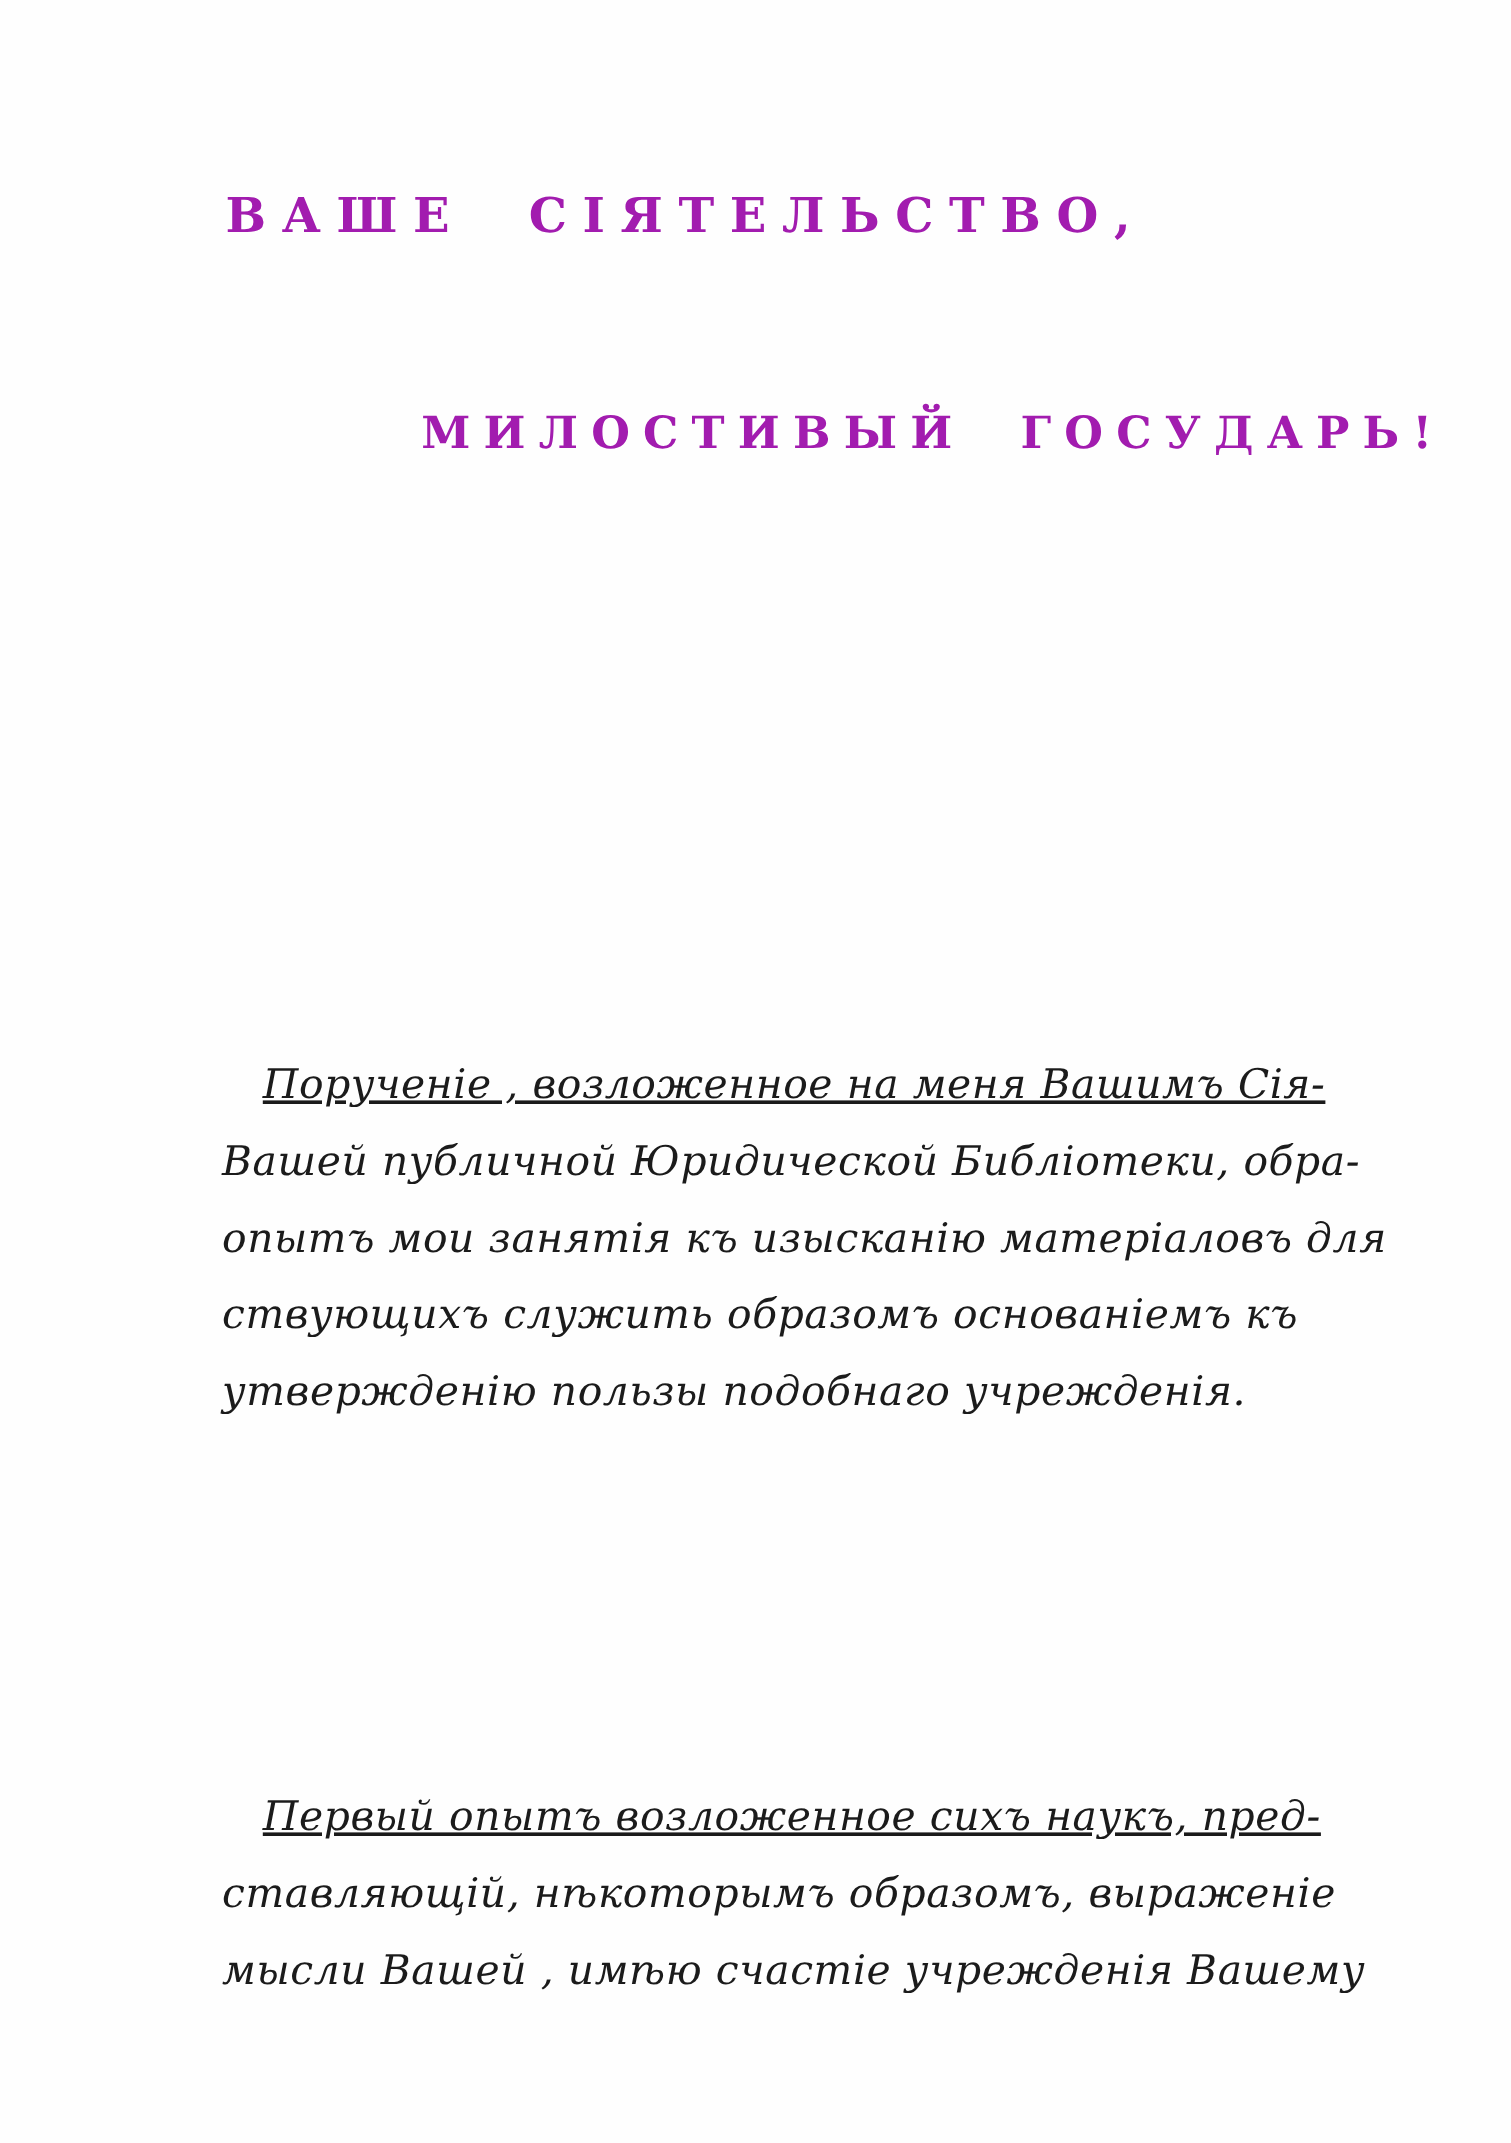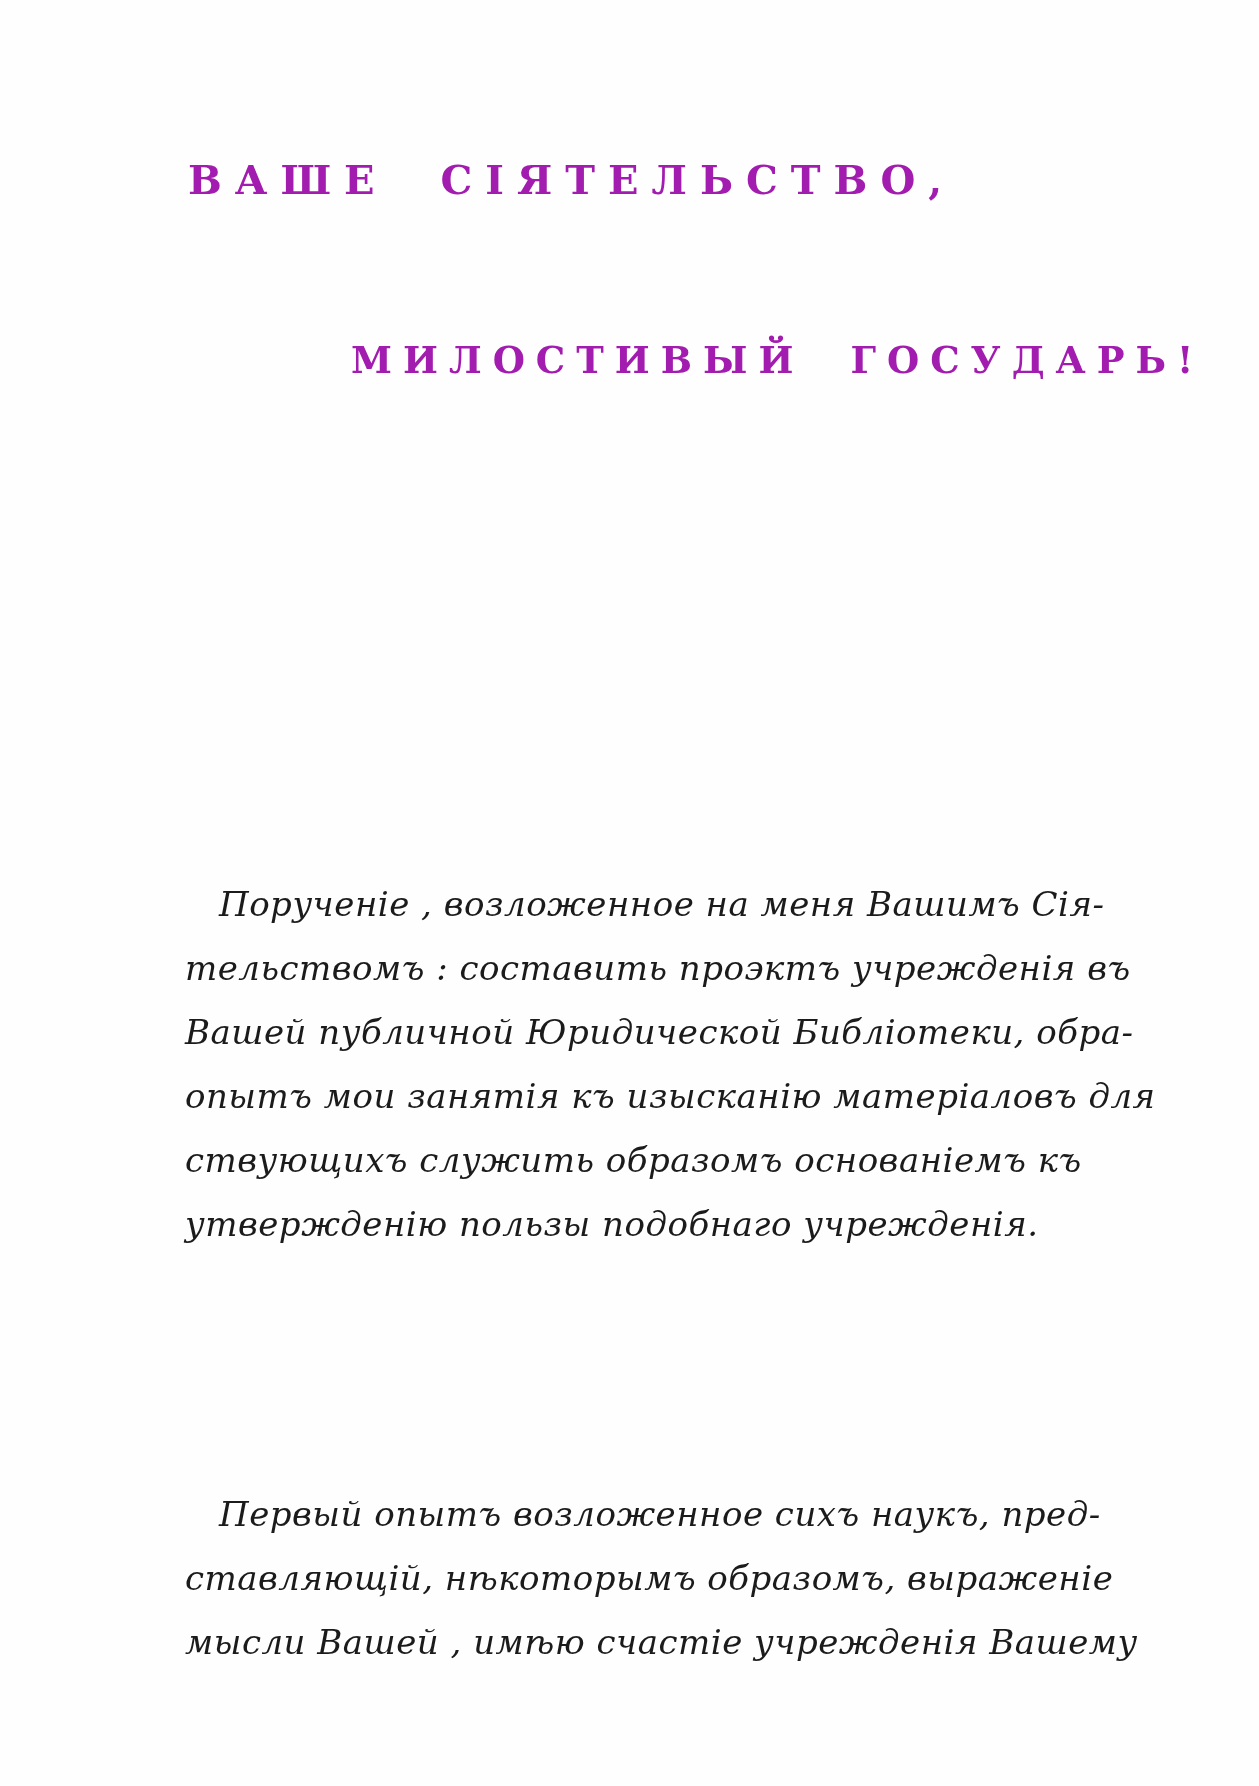--- a/index.html
+++ b/index.html
@@ -55,34 +55,34 @@
   .text-line {
     height: 64px;
     line-height: 64px;
     text-align: justify;
     text-align-last: justify;
     white-space: nowrap;
     letter-spacing: 0.5px;
   }
   .text-line.indent {
     padding-left: 34px;
+    text-decoration: underline;
   }
 </style>
 </head>
 <body>
 
 <div class="page">
 
   <div class="heading heading-1">ВАШЕ СІЯТЕЛЬСТВО,</div>
 
   <div class="heading heading-2">МИЛОСТИВЫЙ ГОСУДАРЬ!</div>
 
   <div class="paragraph paragraph-1">
     <div class="text-line indent">Порученіе , возложенное на меня Вашимъ Сія-</div>
-    <div class="text-line">тельствомъ : составить проэктъ учрежденія въ</div>
     <div class="text-line">Вашей публичной Юридической Библіотеки, обра-</div>
     <div class="text-line">опытъ мои занятія къ изысканію матеріаловъ для</div>
     <div class="text-line">ствующихъ служить образомъ основаніемъ къ</div>
     <div class="text-line">утвержденію пользы подобнаго учрежденія.</div>
   </div>
 
   <div class="paragraph paragraph-2">
     <div class="text-line indent">Первый опытъ возложенное сихъ наукъ, пред-</div>
     <div class="text-line">ставляющій, нѣкоторымъ образомъ, выраженіе</div>
     <div class="text-line">мысли Вашей , имѣю счастіе учрежденія Вашему</div>

